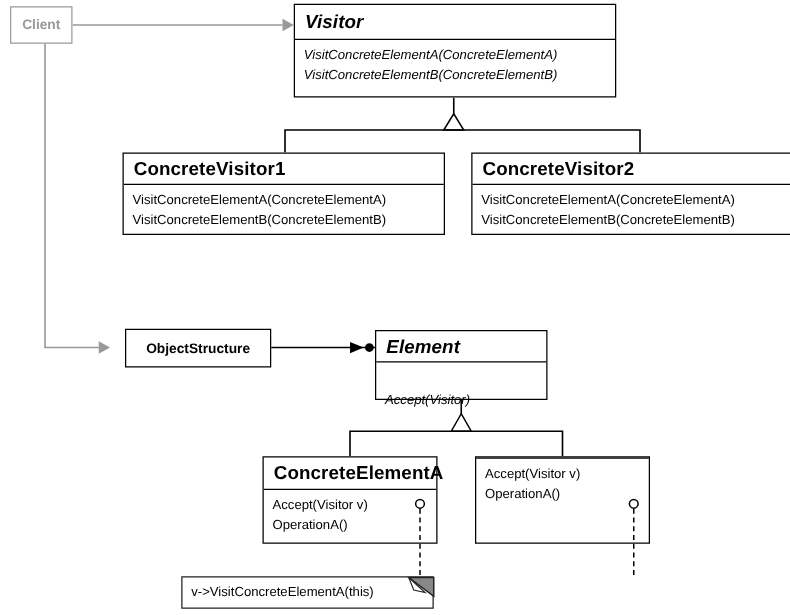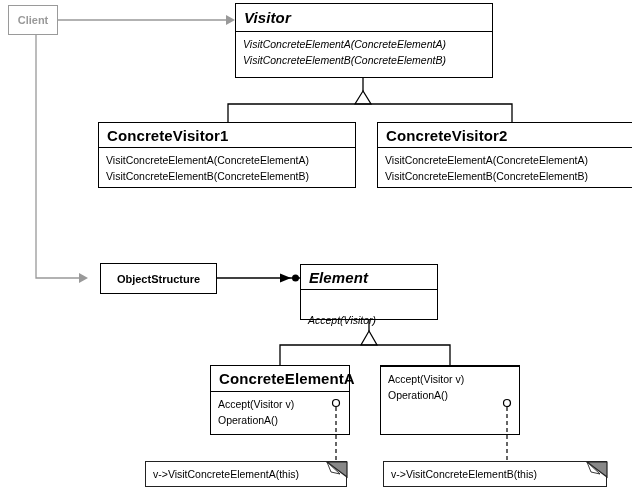--- a/index.html
+++ b/index.html
@@ -126,27 +126,20 @@
   </div>
 
   <div class="note" style="left:145px; top:461px; width:202px; height:26px;">
     <span>v-&gt;VisitConcreteElementA(this)</span>
     <svg class="fold" viewBox="0 0 24 19">
       <polygon points="1,1 21,1 21,16" fill="#888" stroke="#222" stroke-width="1.2"></polygon>
       <polygon points="1,1 14,13 5,11" fill="#fff" stroke="#222" stroke-width="0.9"></polygon>
     </svg>
   </div>
 
-  <div class="note" style="left:383px; top:461px; width:224px; height:26px;">
-    <span>v-&gt;VisitConcreteElementB(this)</span>
-    <svg class="fold" viewBox="0 0 24 19">
-      <polygon points="1,1 21,1 21,16" fill="#888" stroke="#222" stroke-width="1.2"></polygon>
-      <polygon points="1,1 14,13 5,11" fill="#fff" stroke="#222" stroke-width="0.9"></polygon>
-    </svg>
-  </div>
 
   <svg class="layer over">
     <g>
       <circle cx="336" cy="403" r="3.5" fill="#fff" stroke="#000" stroke-width="1.2"></circle>
       <line x1="336" y1="407" x2="336" y2="461" stroke="#000" stroke-width="1.2" stroke-dasharray="4,3"></line>
     </g>
     <g>
       <circle cx="507" cy="403" r="3.5" fill="#fff" stroke="#000" stroke-width="1.2"></circle>
       <line x1="507" y1="407" x2="507" y2="461" stroke="#000" stroke-width="1.2" stroke-dasharray="4,3"></line>
     </g>

